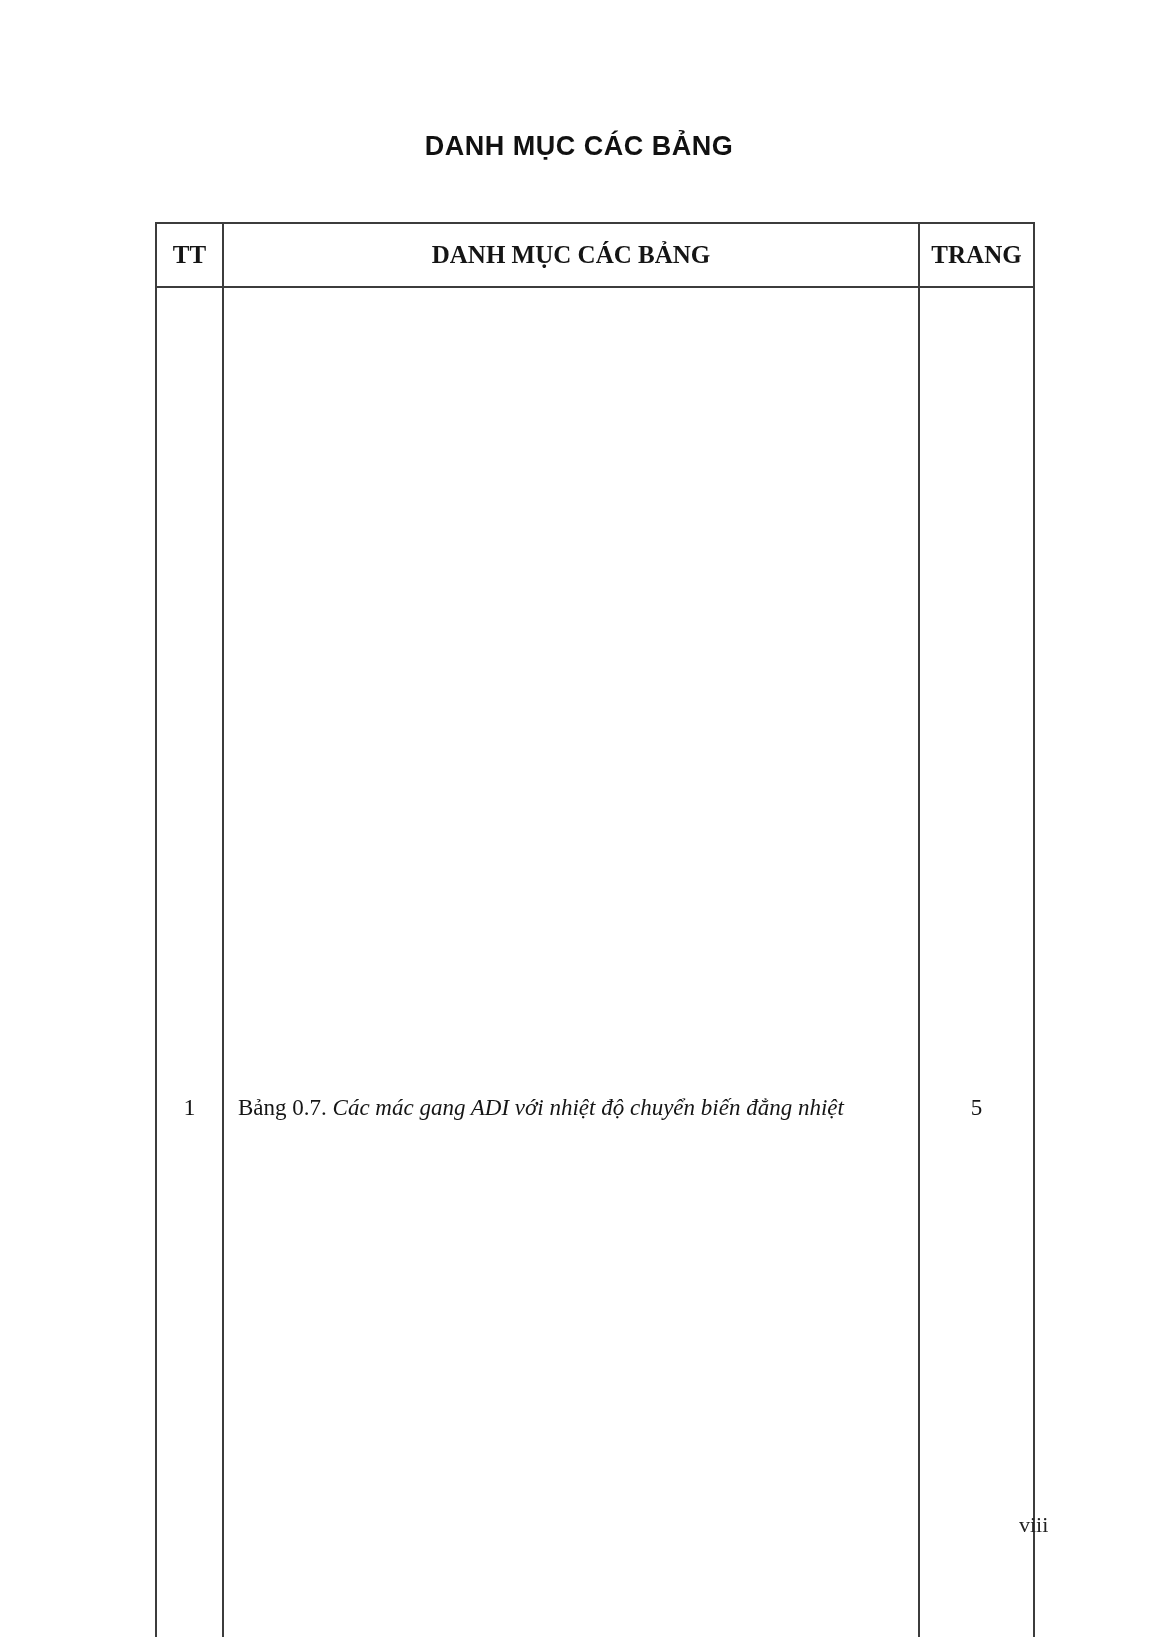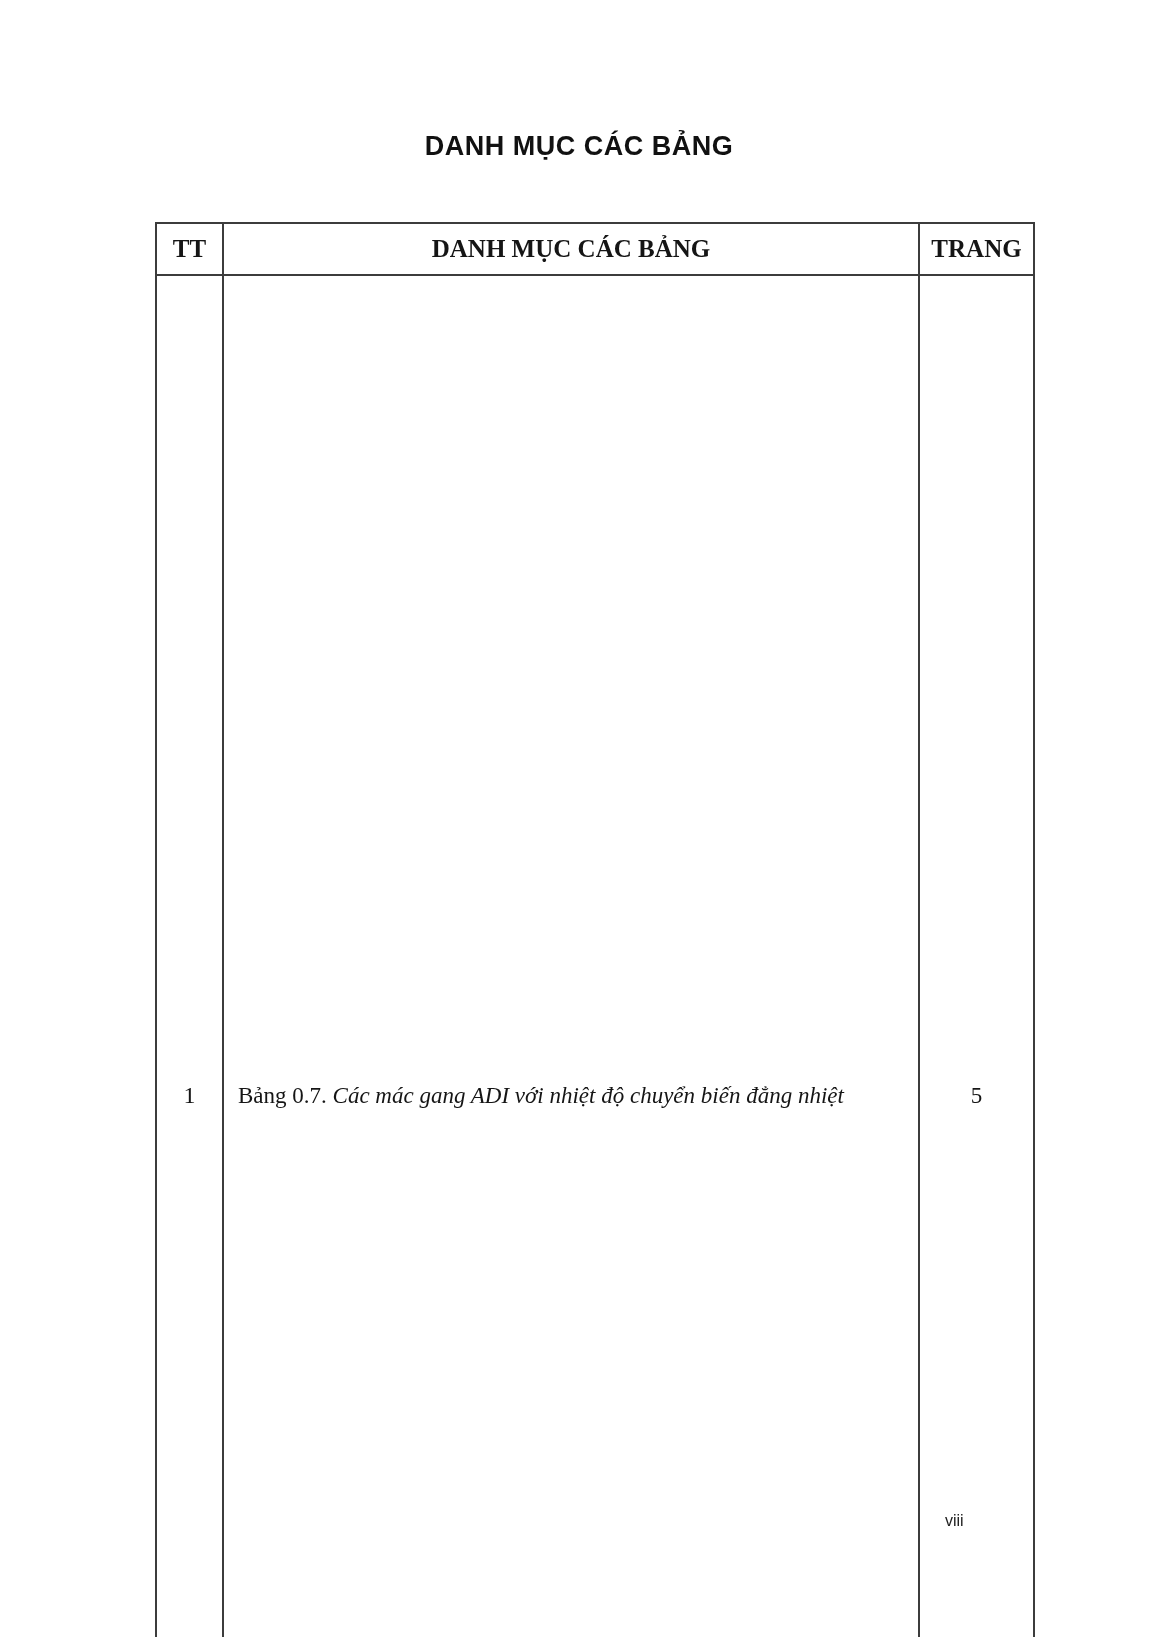--- a/index.html
+++ b/index.html
@@ -39,40 +39,40 @@
   }
   td.tt   { text-align: center; font-size: 24px; }
   td.page { text-align: center; font-size: 23px; }
   td.name {
     text-align: left; font-size: 23px; line-height: 31px;
     padding: 6px 14px 6px 14px;
   }
   .ttl { font-style: italic; margin-top: 40px; }
 
   .footer-page {
-    position: absolute; left: 945px; top: 1512px;
-    font-family: Liberation Sans, sans-serif;
-    font-size: 16px; color: #222;
+    position: absolute; left: 1019px; top: 1512px;
+    font-family: Liberation Serif, serif;
+    font-size: 22px; color: #222;
   }
 </style>
 </head>
 <body>
 
 <div class="page">
 
   <h1 class="doc-title">DANH MỤC CÁC BẢNG</h1>
 
   <table class="toc">
     <colgroup>
         <col class="c-tt">
         <col class="c-name">
         <col class="c-page">
       </colgroup>
     <thead>
-      <tr style="height:52px">
+      <tr style="height:64px">
         <th>TT</th>
         <th>DANH MỤC CÁC BẢNG</th>
         <th>TRANG</th>
       </tr>
     </thead>
     <tbody>
       <tr style="height:55px">
         <td class="tt">1</td>
         <td class="name">
           <span class="lbl">Bảng 0.7.</span>

